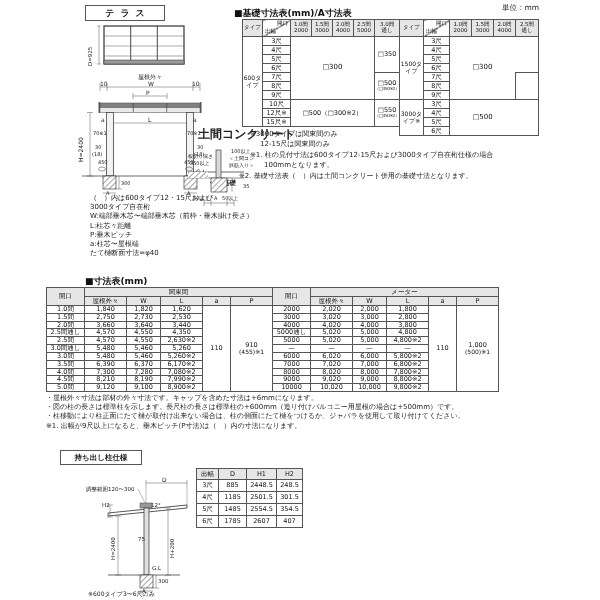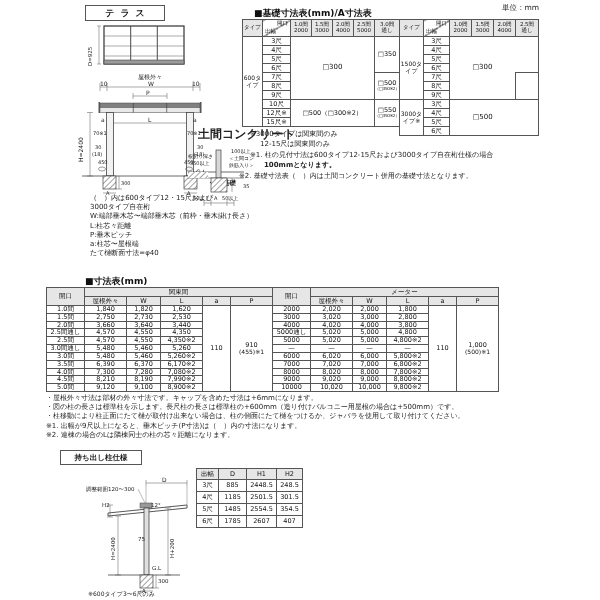--- a/index.html
+++ b/index.html
@@ -36,21 +36,21 @@
   .cant tr{height:12px;} .cant td{font-size:6.5px;}
   svg{position:absolute;overflow:visible;}
 </style>
 </head>
 <body>
 
 <div id="page">
 
   <div class="box-label" style="left:85px;top:5px;width:72px;height:14px;font-size:9px;line-height:14px;letter-spacing:6px;padding-left:6px;">テラス</div>
   <div class="lbl" style="left:502px;top:4px;font-size:7.5px;">単位：mm</div>
-  <div class="ttl" style="left:254px;top:7px;">■基礎寸法表(mm)/A寸法表</div>
+  <div class="ttl" style="left:234px;top:7px;">■基礎寸法表(mm)/A寸法表</div>
 
   <div class="abs" style="left:242px;top:19px;">
     <table class="t1">
       <colgroup>
           <col style="width:20px">
           <col style="width:28px">
         <col style="width:21px">
           <col style="width:21px">
           <col style="width:21px">
         <col style="width:21px">
@@ -201,21 +201,21 @@
             <td>6尺</td>
           </tr>
     </tbody>
       </table>
   </div>
 
   <div>
     <div class="lbl lbl7" style="left:250px;top:131px;">※3000タイプは関東間のみ</div>
     <div class="lbl lbl7" style="left:260px;top:141px;">12-15尺は関東間のみ</div>
     <div class="lbl lbl7" style="left:250px;top:152px;">※1. 柱の見付寸法は600タイプ12-15尺および3000タイプ自在桁仕様の場合</div>
-    <div class="lbl lbl7" style="left:264px;top:162px;font-weight:bold;">100mmとなります。</div>
+    <div class="lbl lbl7" style="left:264px;top:162px;">100mmとなります。</div>
     <div class="lbl lbl7" style="left:239px;top:173px;">※2. 基礎寸法表（　）内は土間コンクリート併用の基礎寸法となります。</div>
   </div>
 
   <svg style="left:96px;top:24px;" width="92" height="46" viewBox="0 0 92 46">
     <rect x="8" y="2" width="80" height="38" fill="none" stroke="#333" stroke-width="1.2"></rect>
     <line x1="34.7" y1="2" x2="34.7" y2="40" stroke="#333" stroke-width="0.9"></line>
     <line x1="61.3" y1="2" x2="61.3" y2="40" stroke="#333" stroke-width="0.9"></line>
     <line x1="8" y1="12" x2="88" y2="12" stroke="#555" stroke-width="0.5"></line>
     <line x1="8" y1="22" x2="88" y2="22" stroke="#555" stroke-width="0.5"></line>
     <line x1="8" y1="32" x2="88" y2="32" stroke="#555" stroke-width="0.5"></line>
@@ -417,21 +417,21 @@
             <td>4,350</td>
         <td>5000通し</td>
             <td>5,020</td>
             <td>5,000</td>
             <td>4,800</td>
       </tr>
       <tr>
         <td>2.5間</td>
             <td>4,570</td>
             <td>4,550</td>
-            <td>4,350※2</td>
+            <td>2,630※2</td>
         <td>5000</td>
             <td>5,020</td>
             <td>5,000</td>
             <td>4,800※2</td>
       </tr>
       <tr>
         <td>3.0間通し</td>
             <td>5,480</td>
             <td>5,460</td>
             <td>5,260</td>
@@ -492,21 +492,20 @@
       </tr>
     </tbody>
       </table>
   </div>
 
   <div class="notes" style="left:46px;top:394px;">
     <div>・屋根外々寸法は部材の外々寸法です。キャップを含めた寸法は+6mmになります。</div>
     <div>・図の柱の長さは標準柱を示します。長尺柱の長さは標準柱の+600mm（造り付けバルコニー用屋根の場合は+500mm）です。</div>
     <div>・柱移動により柱正面にたて樋が取付け出来ない場合は、柱の側面にたて樋をつけるか、ジャバラを使用して取り付けてください。</div>
     <div>※1. 出幅が9尺以上になると、垂木ピッチ(P寸法)は（　）内の寸法になります。</div>
-    <div>※2. 連棟の場合のLは隣棟同士の柱の芯々距離になります。</div>
   </div>
 
   <div class="box-label" style="left:60px;top:450px;width:80px;height:13px;font-size:7.5px;line-height:13px;">持ち出し柱仕様</div>
 
   <div class="abs" style="left:196px;top:468px;">
     <table class="cant">
       <colgroup>
           <col style="width:22px">
           <col style="width:28px">
           <col style="width:30px">

